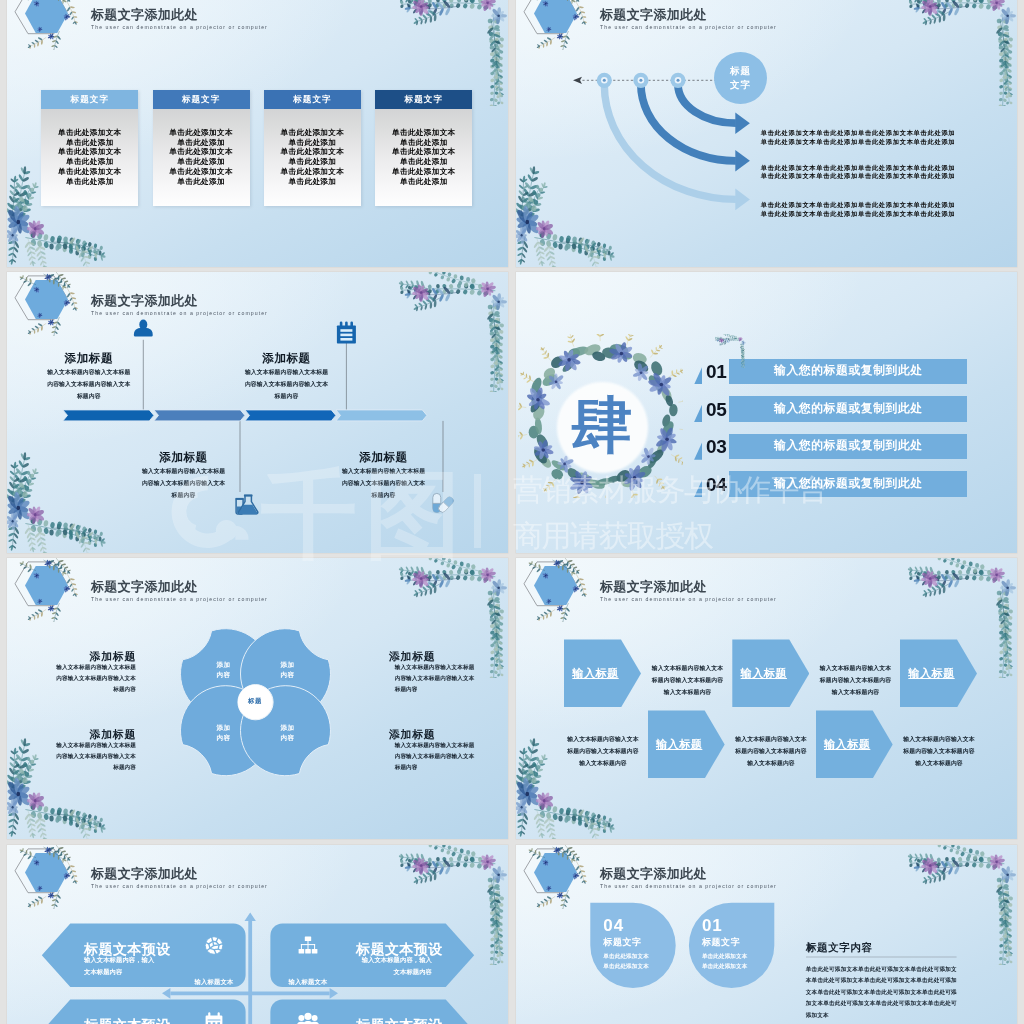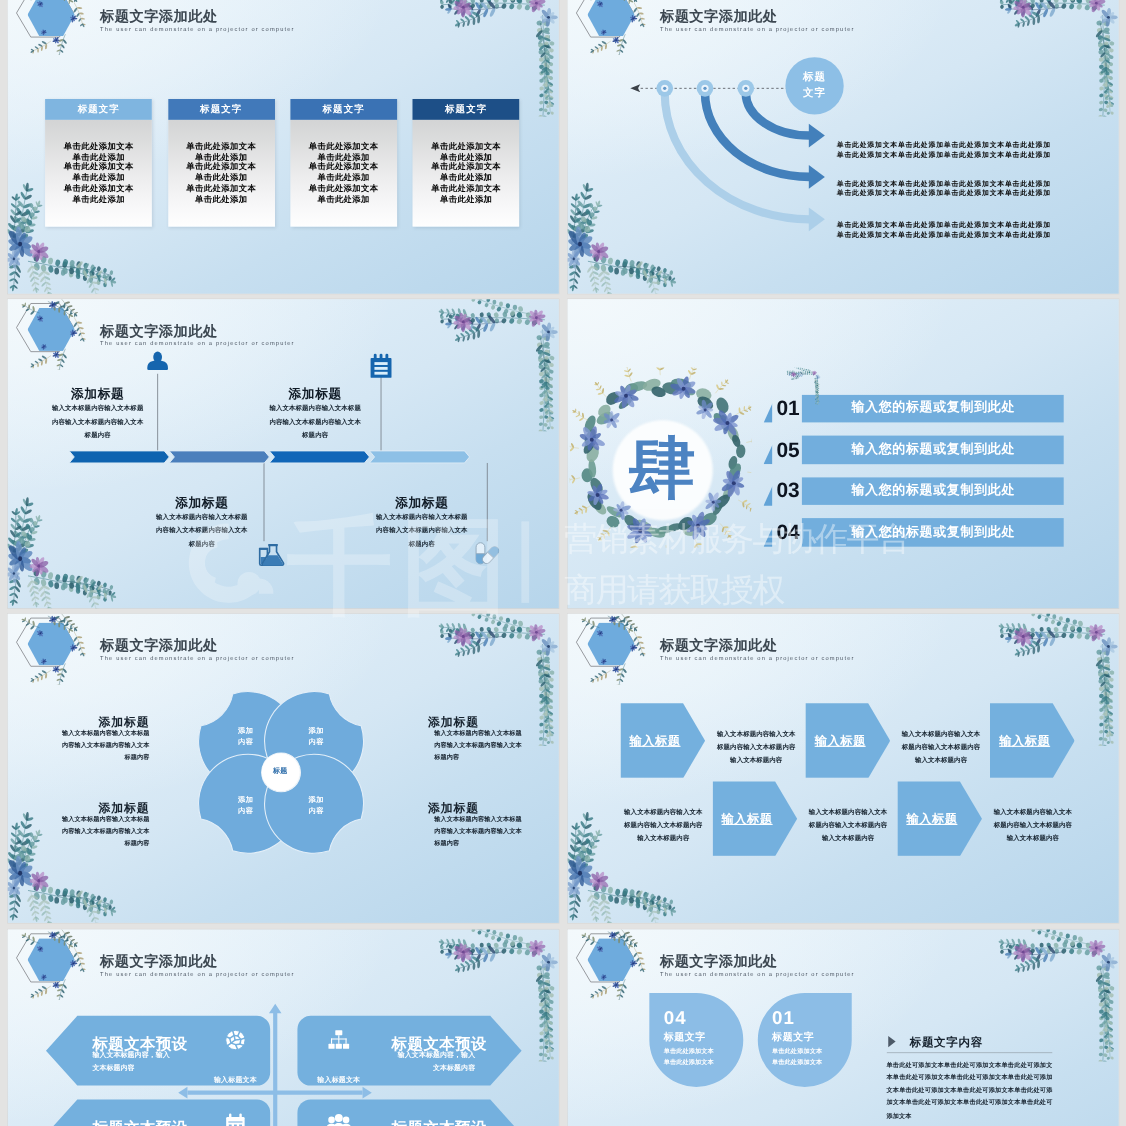--- a/index.html
+++ b/index.html
@@ -1255,21 +1255,21 @@
       </div>
       <div class="s8n" style="left:185.9px;top:71.0px;">01</div>
       <div class="s8t" style="left:185.9px;top:91.0px;">标题文字</div>
       <div class="s8l" style="left:185.9px;top:106.0px;">
         <div>单击此处添加文本</div>
         <div>单击此处添加文本</div>
       </div>
       <svg class="deco" style="left:290.5px;top:96.0px;" width="12" height="14">
         <path d="M0.5,0.8 L7.2,5.9 L0.5,11.0 Z" fill="#4d5a68"></path>
       </svg>
-      <div class="s8h" style="left:311px;top:96.0px;">标题文字内容</div>
+      <div class="s8h" style="left:290px;top:96.0px;">标题文字内容</div>
       <svg class="deco" style="left:289.8px;top:111.3px;" width="152" height="2">
         <line x1="0" y1="1" x2="150.6" y2="1" stroke="#9aa5b0" stroke-width="0.7"></line>
       </svg>
       <div class="s8body" style="left:289.8px;top:119.0px;width:151px;">单击此处可添加文本单击此处可添加文本单击此处可添加文本单击此处可添加文本单击此处可添加文本单击此处可添加文本单击此处可添加文本单击此处可添加文本单击此处可添加文本单击此处可添加文本单击此处可添加文本单击此处可添加文本</div>
       <svg class="deco" style="left:389px;top:-28px;" width="120" height="148" viewBox="12 -20 122 151" preserveAspectRatio="none">
         <use href="#d-tr"></use>
       </svg>
 </div>
 </div>
 <div class="wm" style="left:0;top:0;width:1024px;height:1024px;">

